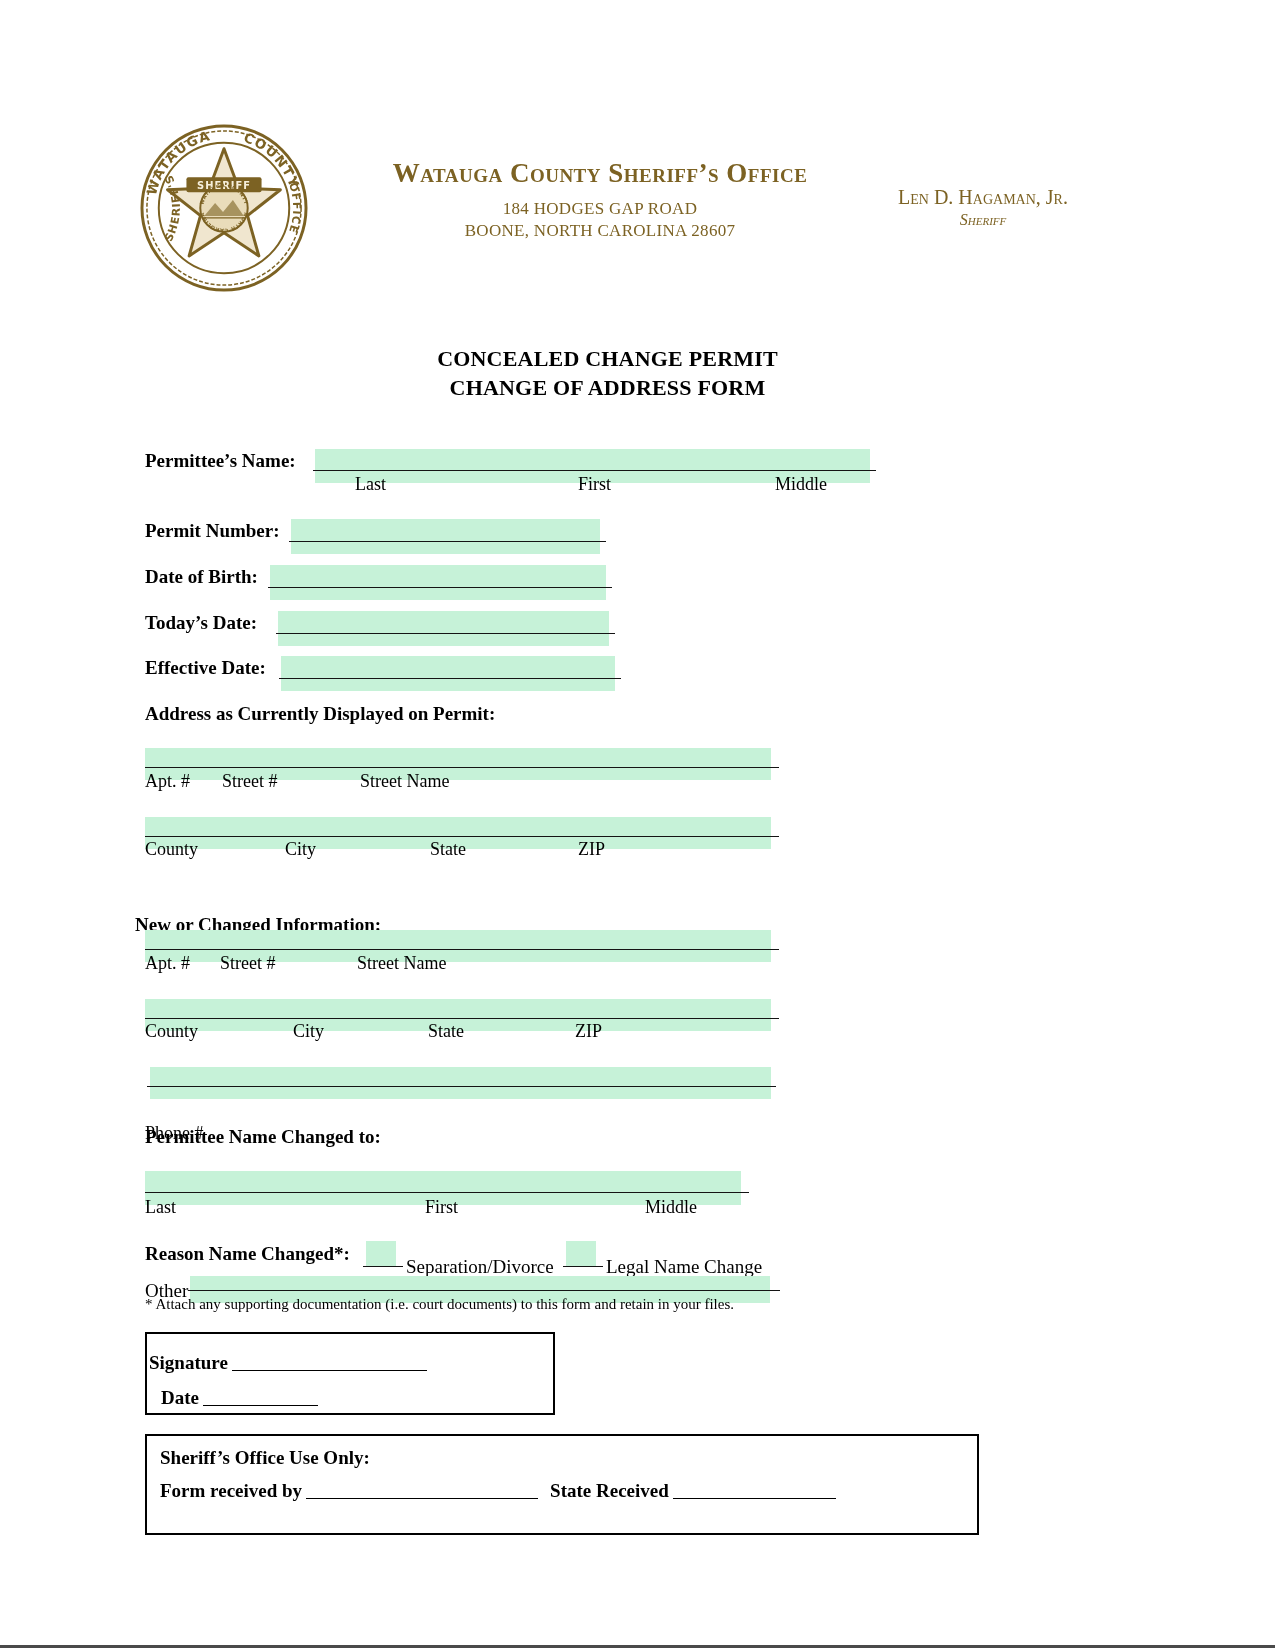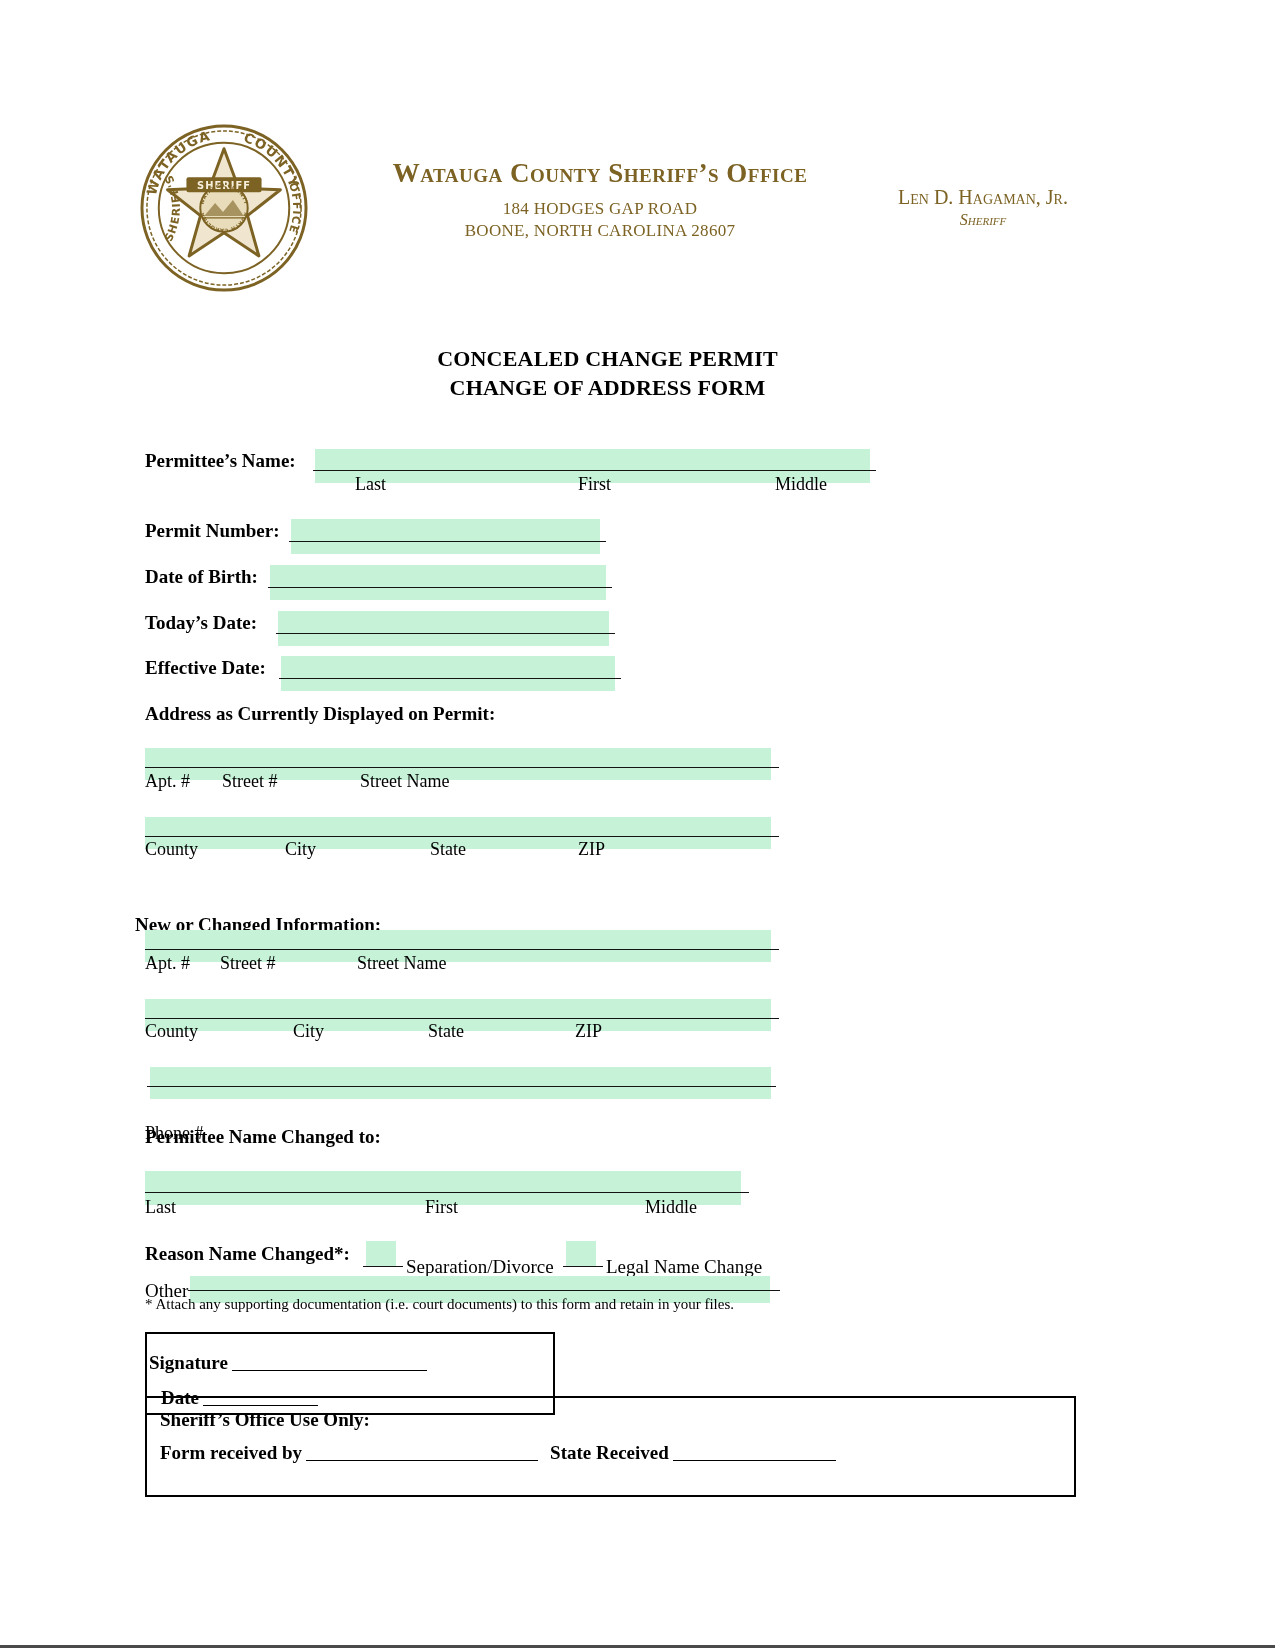--- a/index.html
+++ b/index.html
@@ -165,21 +165,21 @@
     <div class="abs" style="left:2px; top:18px;text-align:right;">
       <span class="lbl">Signature</span>
       <span class="fill-line" style="width:195px;"></span>
     </div>
     <div class="abs" style="left:14px; top:53px;">
       <span class="lbl">Date</span>
       <span class="fill-line" style="width:115px;"></span>
     </div>
   </div>
 
-  <div class="abs boxed" style="left:145px; top:1396px; width:931px; height:101px;">
+  <div class="abs boxed" style="left:145px; top:1434px; width:834px; height:101px;">
     <div class="abs lbl" style="left:13px; top:11px;">Sheriff’s Office Use Only:</div>
     <div class="abs" style="left:13px; top:44px; white-space:nowrap;">
       <span class="lbl">Form received by</span>
       <span class="fill-line" style="width:232px;"></span>
       <span class="lbl" style="margin-left:8px;">State Received</span>
       <span class="fill-line" style="width:163px;"></span>
     </div>
   </div>
 
   <div class="abs" style="left:0; top:1645px; width:1275px; height:3px; background:#4a4a4a;"></div>

